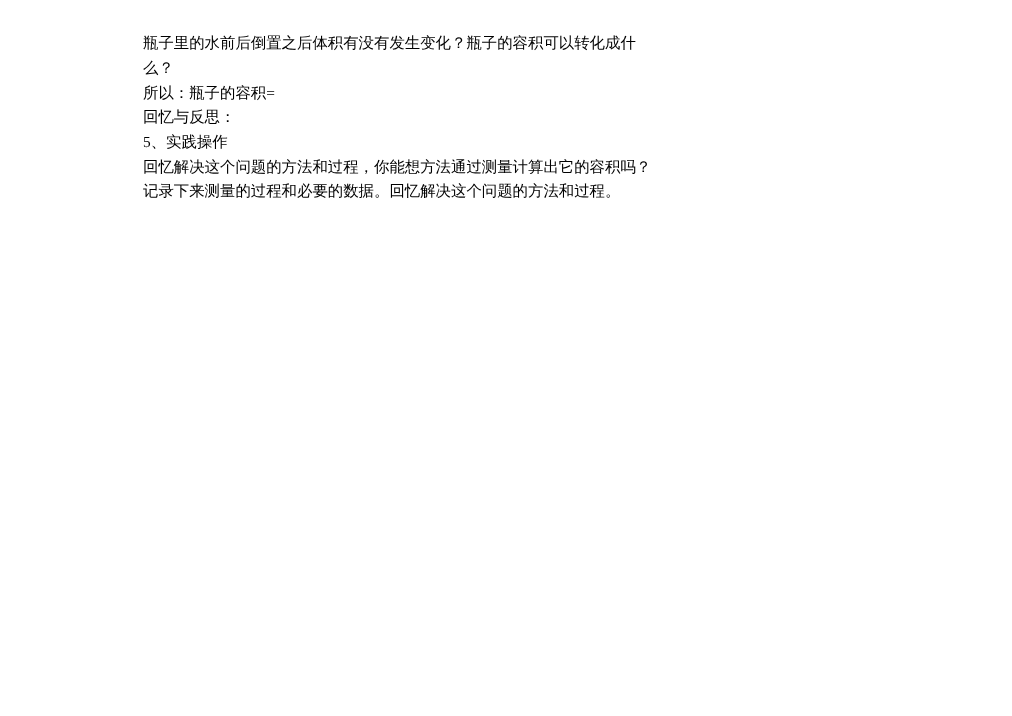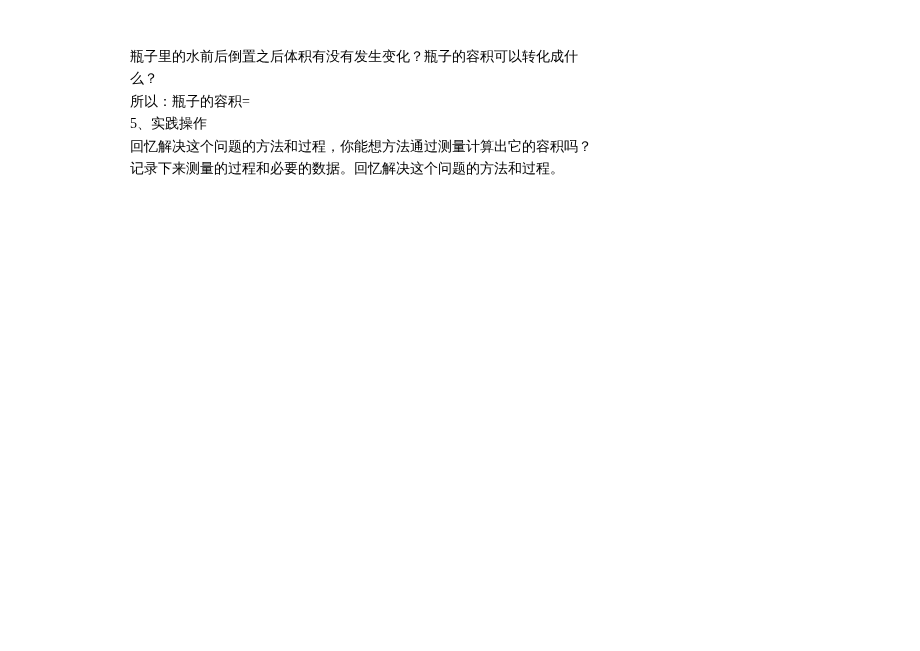--- a/index.html
+++ b/index.html
@@ -12,29 +12,29 @@
       height: 651px;
       background: #ffffff;
       font-family: "SimSun", "Songti SC", serif;
       font-size: 14px;
       line-height: 1.6;
       color: #000000;
       padding: 30px 0 0 130px;
     }
     .content {
       max-width: 520px;
-      margin-top: 16px;
     }
     .line {
       white-space: nowrap;
     }
   </style>
 </head>
 <body>
 
 <div class="content">
   <div class="line">瓶子里的水前后倒置之后体积有没有发生变化？瓶子的容积可以转化成什</div>
   <div class="line">么？</div>
   <div class="line">所以：瓶子的容积=</div>
+  <div class="line">回忆与反思：</div>
   <div class="line">5、实践操作</div>
   <div class="line">回忆解决这个问题的方法和过程，你能想方法通过测量计算出它的容积吗？</div>
   <div class="line">记录下来测量的过程和必要的数据。回忆解决这个问题的方法和过程。</div>
 </div>
 
 </body></html>

